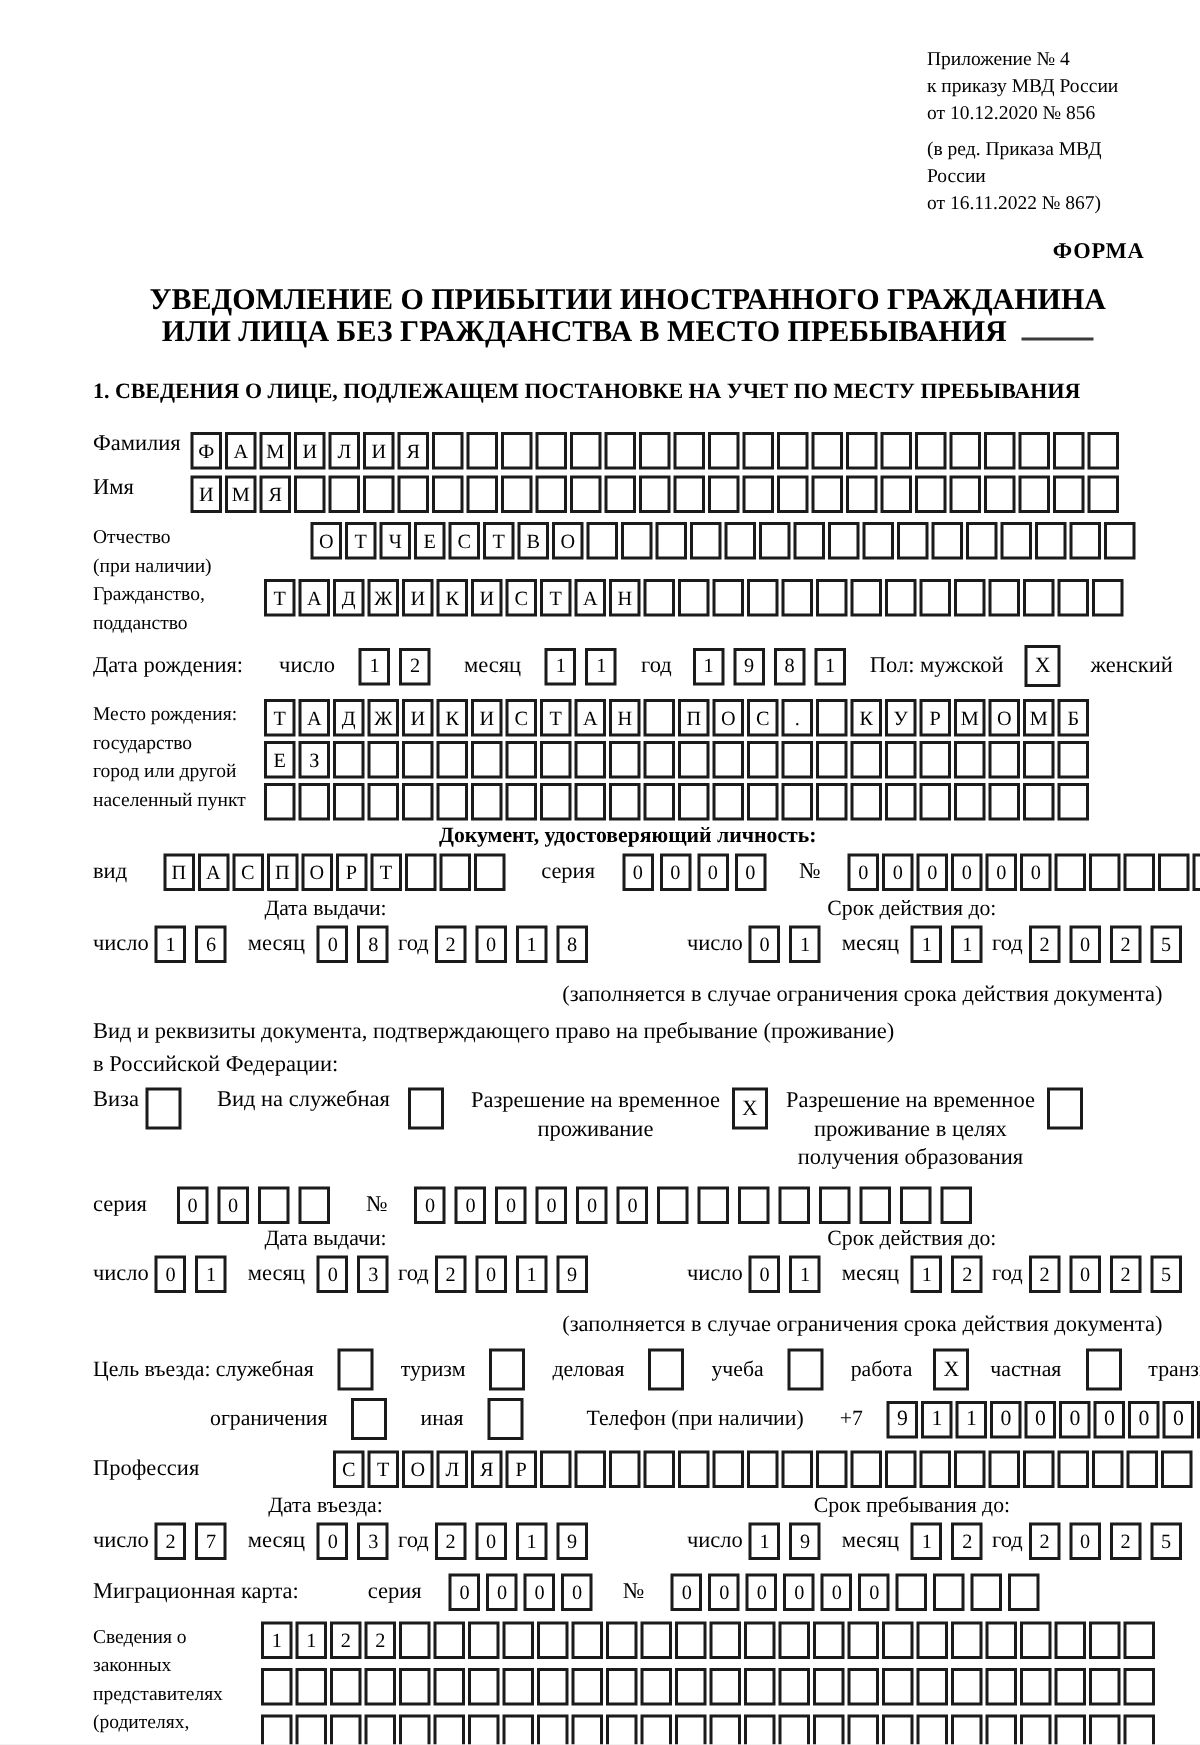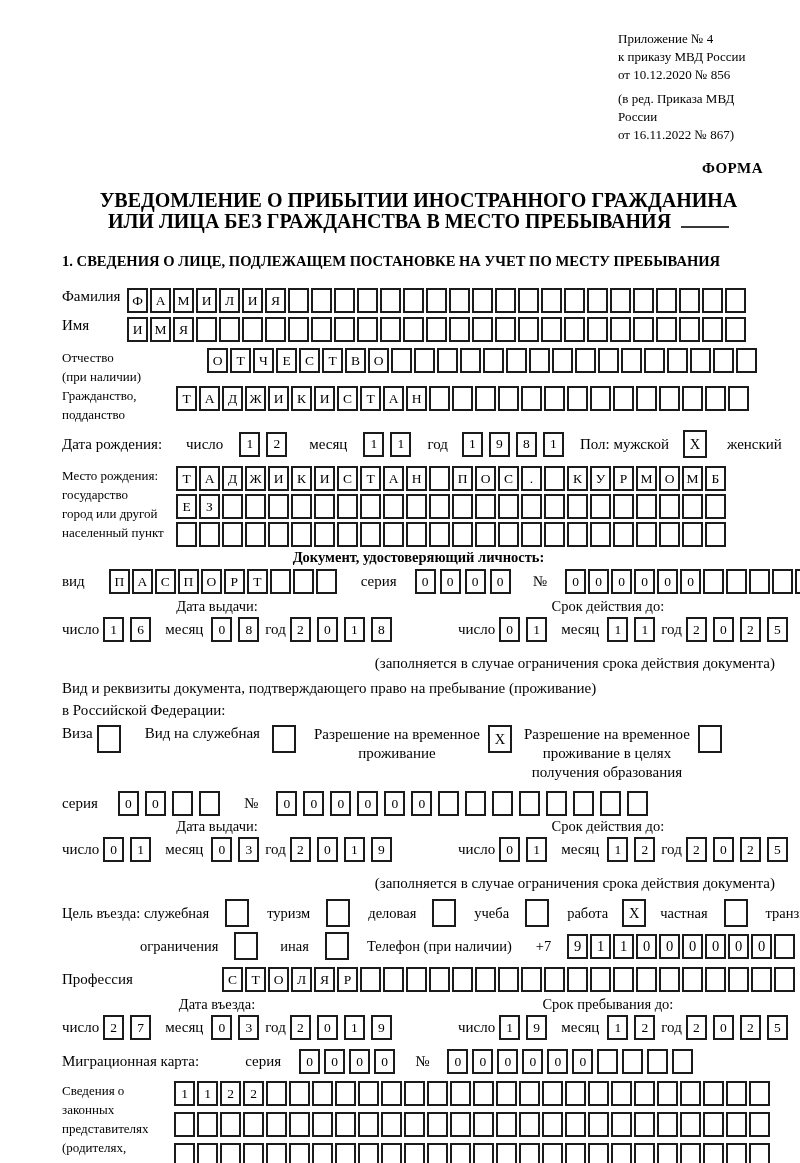--- a/index.html
+++ b/index.html
@@ -26,21 +26,21 @@
 
   .cells { display:flex; flex:none; }
   .cell { width:17px; height:21px; border:2px solid #1b1b1b; margin-right:2px; flex:none;
           display:flex; align-items:center; justify-content:center; font-size:13.5px; }
   .cells.sp .cell { margin-right:6px; }
   .cells.mid .cell { margin-right:4px; }
   .checkbox { width:20px; height:24px; border:2px solid #1b1b1b; flex:none;
           display:inline-flex; align-items:center; justify-content:center; font-size:14.5px; }
 
   .ml4{margin-left:4px}.ml6{margin-left:6px}.ml8{margin-left:8px}.ml10{margin-left:10px}
-  .ml12{margin-left:12px}.ml14{margin-left:14px}.ml16{margin-left:8px}.ml18{margin-left:18px}
+  .ml12{margin-left:12px}.ml14{margin-left:14px}.ml16{margin-left:32px}.ml18{margin-left:18px}
   .ml24{margin-left:24px}.ml36{margin-left:36px}
   .mt2{margin-top:2px}.mt3{margin-top:3px}.mt4{margin-top:4px}.mt5{margin-top:5px}
   .mt6{margin-top:6px}.mt7{margin-top:7px}.mt8{margin-top:8px}.mt9{margin-top:9px}.mt18{margin-top:18px}
 
   .center-b { text-align:center; font-weight:bold; font-size:14.5px; }
   .dates { display:flex; }
   .dcol.left { width:360px; flex:none; }
   .dcol.right { flex:1; }
   .dcol.left .dhead { width:310px; text-align:center; font-size:14.5px; }
   .dcol.right .dhead { text-align:center; font-size:14.5px; }

